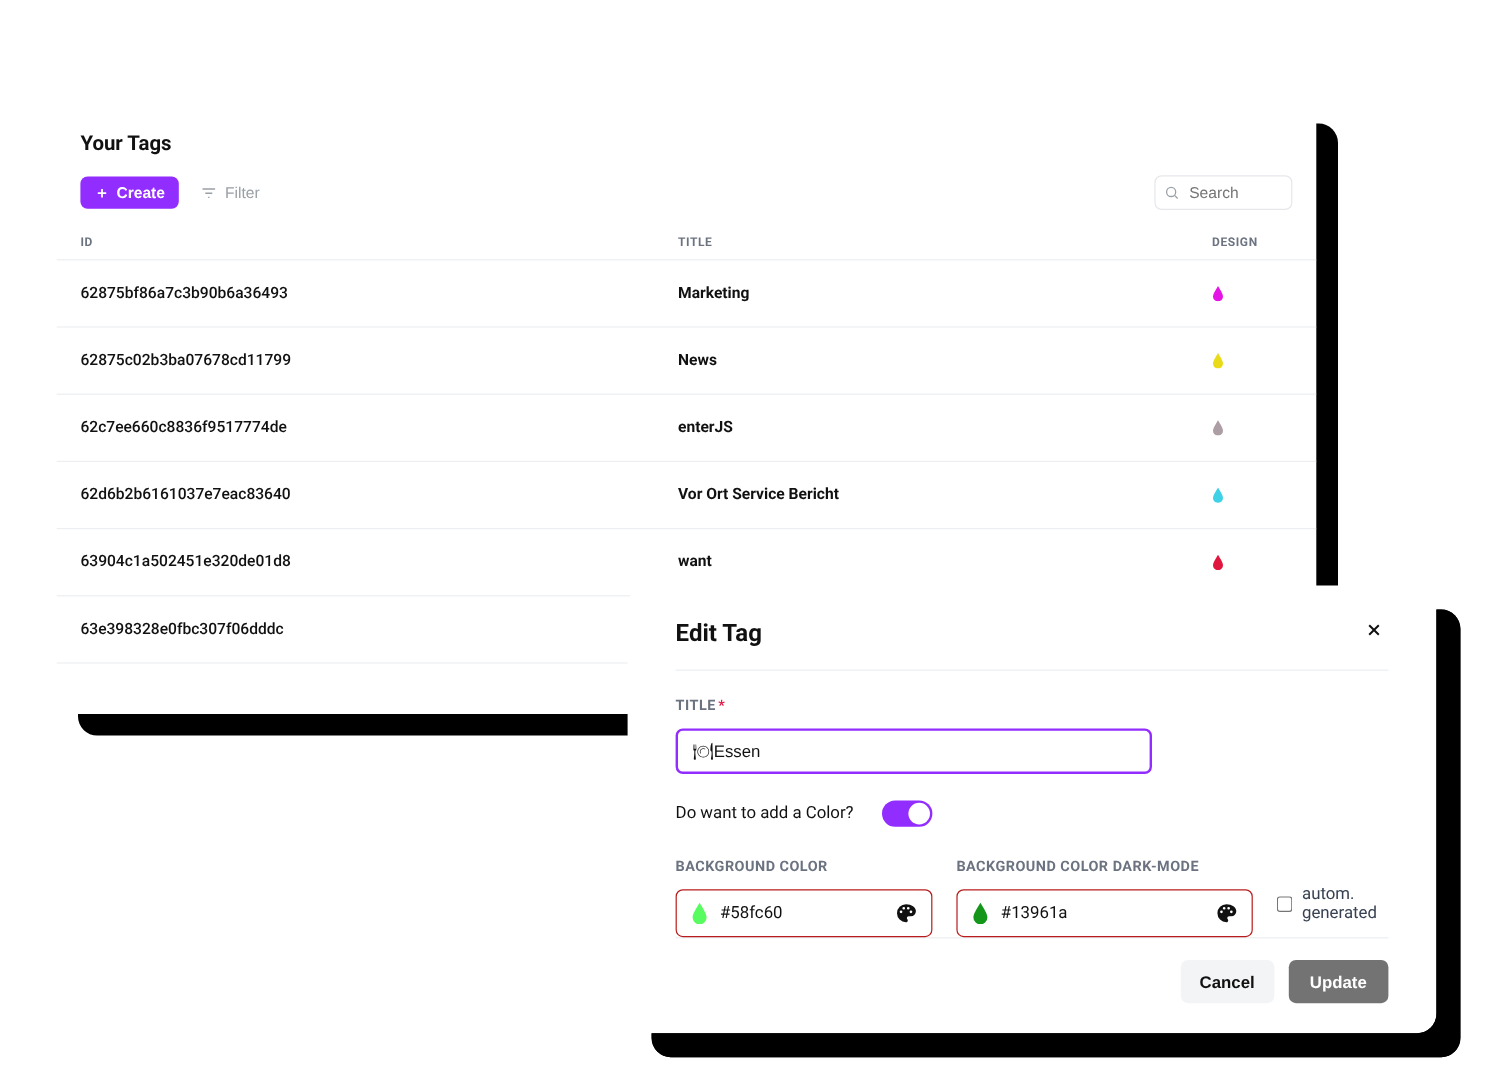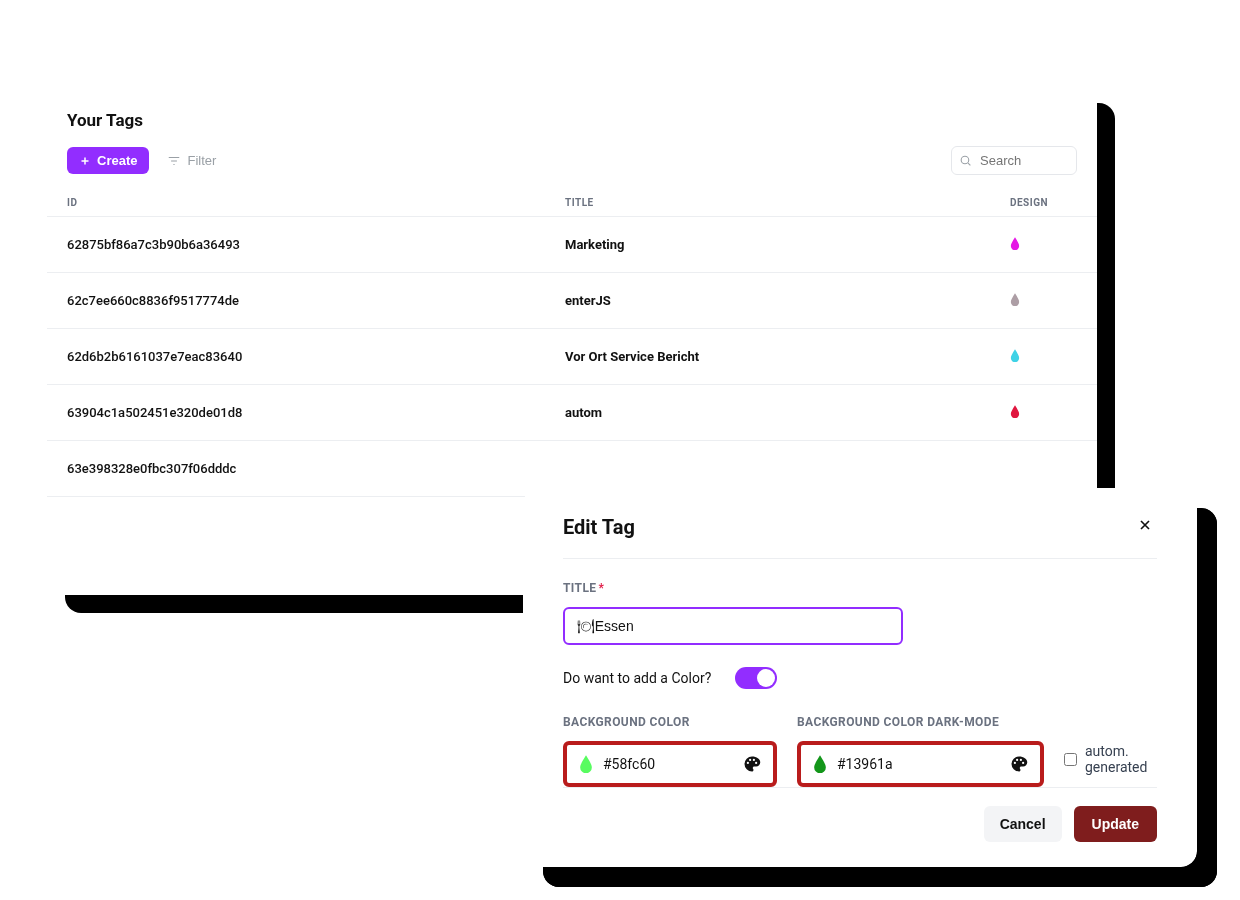--- a/index.html
+++ b/index.html
@@ -78,21 +78,21 @@
   .search-wrap {
     position: relative;
     display:flex;
     align-items:center;
   }
   .search-input {
     border: 1px solid #e5e7eb;
     border-radius: 6px;
     padding: 6px 10px 6px 28px;
     font-size: 13px;
-    width: 126px;
+    width: 115px;
     color:#555;
   }
   .search-wrap svg{
     position:absolute; left:8px; width:13px; height:13px; color:#9aa0a6;
   }
   .table {
     width: 100%;
   }
   .thead {
     display:flex;
@@ -102,20 +102,21 @@
     letter-spacing:0.5px;
     color:#6b7280;
     text-transform:uppercase;
     border-bottom:1px solid #eceef1;
   }
   .col-id { flex: 0 0 498px;}
   .col-title{ flex: 0 0 445px;}
   .col-design{ flex:1;}
   .trow{
     display:flex;
+    align-items:center;
     padding: 20px 20px;
     font-size:13px;
     border-bottom:1px solid #eceef1;
   }
   .trow .id-cell{ flex:0 0 498px; color:#111; font-weight:500;}
   .trow .title-cell{ flex:0 0 445px; color:#111; font-weight:700;}
   .trow .design-cell{ flex:1; display:flex;}
   .drop{
     width:10px; height:13px;
   }
@@ -138,21 +139,21 @@
   .close-btn{ background:none;border:none;cursor:pointer; padding:4px;}
   .close-btn svg{ width:16px;height:16px;color:#111;}
   .form-body{ padding-top:22px;}
   .field-label{
     font-size:12px; font-weight:700; letter-spacing:0.4px;
     color:#6b7280;
   }
   .field-label .req{ color:#e11d48; margin-left:2px;}
   .title-input{
     margin-top:12px;
-    width:340px;
+    width:397px;
     border:2px solid #922dff;
     border-radius:6px;
     padding:9px 12px;
     font-size:14px;
     color:#111;
     outline:none;
   }
   .color-q-row{
     margin-top:22px;
     display:flex; align-items:center; gap:24px;
@@ -172,21 +173,21 @@
     width:18px; height:18px;
     background:#fff; border-radius:50%;
   }
   .color-row{
     margin-top:26px;
     display:flex; gap:20px; align-items:flex-end;
   }
   .color-group{ display:flex; flex-direction:column; gap:12px;}
   .color-input{
     display:flex; align-items:center; justify-content:space-between;
-    border:4px solid #b91c1c; border-radius:6px;
+    border:1px solid #b91c1c; border-radius:6px;
     padding:10px 12px; width:214px;
     font-size:14px; color:#111;
   }
   .color-left{ display:flex; align-items:center; gap:10px;}
   .palette-icon{ width:18px;height:18px;color:#111;}
   .autogen{
     display:flex; align-items:center; gap:8px;
     font-size:14px; color:#374151;
     padding-bottom:12px;
   }
@@ -195,21 +196,21 @@
     padding-top:18px;
     border-top:1px solid #eceef1;
     display:flex; justify-content:flex-end; gap:12px;
   }
   .btn-cancel{
     background:#f3f4f6; border:none; border-radius:6px;
     padding:10px 16px; font-size:14px; font-weight:600; color:#111;
     cursor:pointer;
   }
   .btn-update{
-    background:#7f1d1d; border:none; border-radius:6px;
+    background:#737373; border:none; border-radius:6px;
     padding:10px 18px; font-size:14px; font-weight:600; color:#fff;
     cursor:pointer;
   }
 </style>
 </head>
 <body>
 
 <div class="card main-card">
   <div class="page-title">Your Tags</div>
 
@@ -247,40 +248,49 @@
     <div class="trow">
       <div class="id-cell">62875bf86a7c3b90b6a36493</div>
       <div class="title-cell">Marketing</div>
       <div class="design-cell">
         <svg class="drop" viewBox="0 0 24 30">
             <path d="M12 0 C6 10 2 16 2 21 a10 10 0 0 0 20 0 c0-5-4-11-10-21z" fill="#e516e5"></path>
           </svg>
       </div>
     </div>
     <div class="trow">
+      <div class="id-cell">62875c02b3ba07678cd11799</div>
+      <div class="title-cell">News</div>
+      <div class="design-cell">
+        <svg class="drop" viewBox="0 0 24 30">
+            <path d="M12 0 C6 10 2 16 2 21 a10 10 0 0 0 20 0 c0-5-4-11-10-21z" fill="#eadb1a"></path>
+          </svg>
+      </div>
+    </div>
+    <div class="trow">
       <div class="id-cell">62c7ee660c8836f9517774de</div>
       <div class="title-cell">enterJS</div>
       <div class="design-cell">
         <svg class="drop" viewBox="0 0 24 30">
             <path d="M12 0 C6 10 2 16 2 21 a10 10 0 0 0 20 0 c0-5-4-11-10-21z" fill="#ad9ea5"></path>
           </svg>
       </div>
     </div>
     <div class="trow">
       <div class="id-cell">62d6b2b6161037e7eac83640</div>
       <div class="title-cell">Vor Ort Service Bericht</div>
       <div class="design-cell">
         <svg class="drop" viewBox="0 0 24 30">
             <path d="M12 0 C6 10 2 16 2 21 a10 10 0 0 0 20 0 c0-5-4-11-10-21z" fill="#3fd2e6"></path>
           </svg>
       </div>
     </div>
     <div class="trow">
       <div class="id-cell">63904c1a502451e320de01d8</div>
-      <div class="title-cell">autom</div>
+      <div class="title-cell">want</div>
       <div class="design-cell">
         <svg class="drop" viewBox="0 0 24 30">
             <path d="M12 0 C6 10 2 16 2 21 a10 10 0 0 0 20 0 c0-5-4-11-10-21z" fill="#e0163f"></path>
           </svg>
       </div>
     </div>
     <div class="trow">
       <div class="id-cell">63e398328e0fbc307f06dddc</div>
       <div class="title-cell"></div>
       <div class="design-cell"></div>

